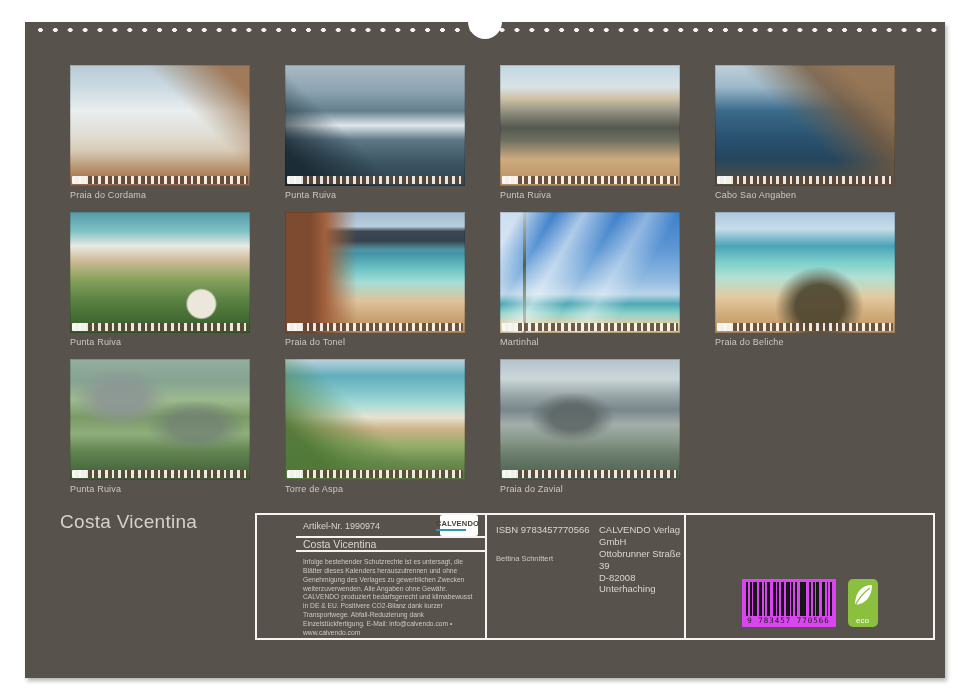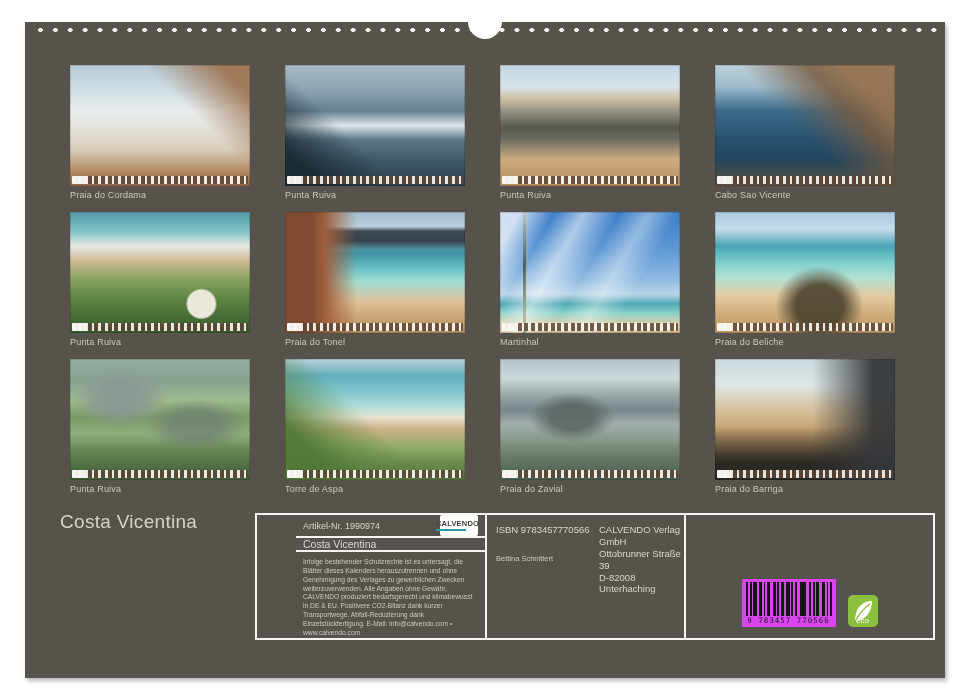--- a/index.html
+++ b/index.html
@@ -125,21 +125,21 @@
     background-image:
       repeating-linear-gradient(90deg,#161616 0 1.5px,rgba(0,0,0,0) 1.5px 4.5px),
       repeating-linear-gradient(90deg,#161616 0 2px,rgba(0,0,0,0) 2px 7px);
   }
   .bc-digits{
     font-family:"DejaVu Sans Mono","Liberation Mono",monospace;
     font-size:7.5px;color:#1c1c1c;letter-spacing:1px;text-align:center;line-height:9px;
   }
   
   .eco{
-    width:30px;height:32px;background:#8bbf3e;border-radius:5px;position:relative;
+    width:30px;height:48px;background:#8bbf3e;border-radius:5px;position:relative;
   }
   .eco svg{position:absolute;left:4px;top:4px;}
   .eco-label{
     position:absolute;bottom:2px;left:0;right:0;text-align:center;
     font-size:8px;color:#ffffff;line-height:9px;
   }
 </style>
 </head>
 <body>
 
@@ -167,21 +167,21 @@
     <div class="photo p3">
       <div class="strip"></div>
     </div>
     <figcaption class="caption">Punta Ruiva</figcaption>
   </figure>
 
   <figure class="thumb">
     <div class="photo p4">
       <div class="strip"></div>
     </div>
-    <figcaption class="caption">Cabo Sao Vicente</figcaption>
+    <figcaption class="caption">Cabo Sao Angaben</figcaption>
   </figure>
 
   <figure class="thumb">
     <div class="photo p5">
       <div class="strip"></div>
     </div>
     <figcaption class="caption">Punta Ruiva</figcaption>
   </figure>
 
   <figure class="thumb">
@@ -219,26 +219,20 @@
     <figcaption class="caption">Torre de Aspa</figcaption>
   </figure>
 
   <figure class="thumb">
     <div class="photo p11">
       <div class="strip"></div>
     </div>
     <figcaption class="caption">Praia do Zavial</figcaption>
   </figure>
 
-  <figure class="thumb">
-    <div class="photo p12">
-      <div class="strip"></div>
-    </div>
-    <figcaption class="caption">Praia do Barriga</figcaption>
-  </figure>
 </div>
 
   <div class="page-title">Costa Vicentina</div>
 
   <div class="info-box">
 
     <div class="col col1">
       <div class="row-a">
         <span class="artikel">Artikel-Nr. 1990974</span>
         <div class="calvendo-logo">

